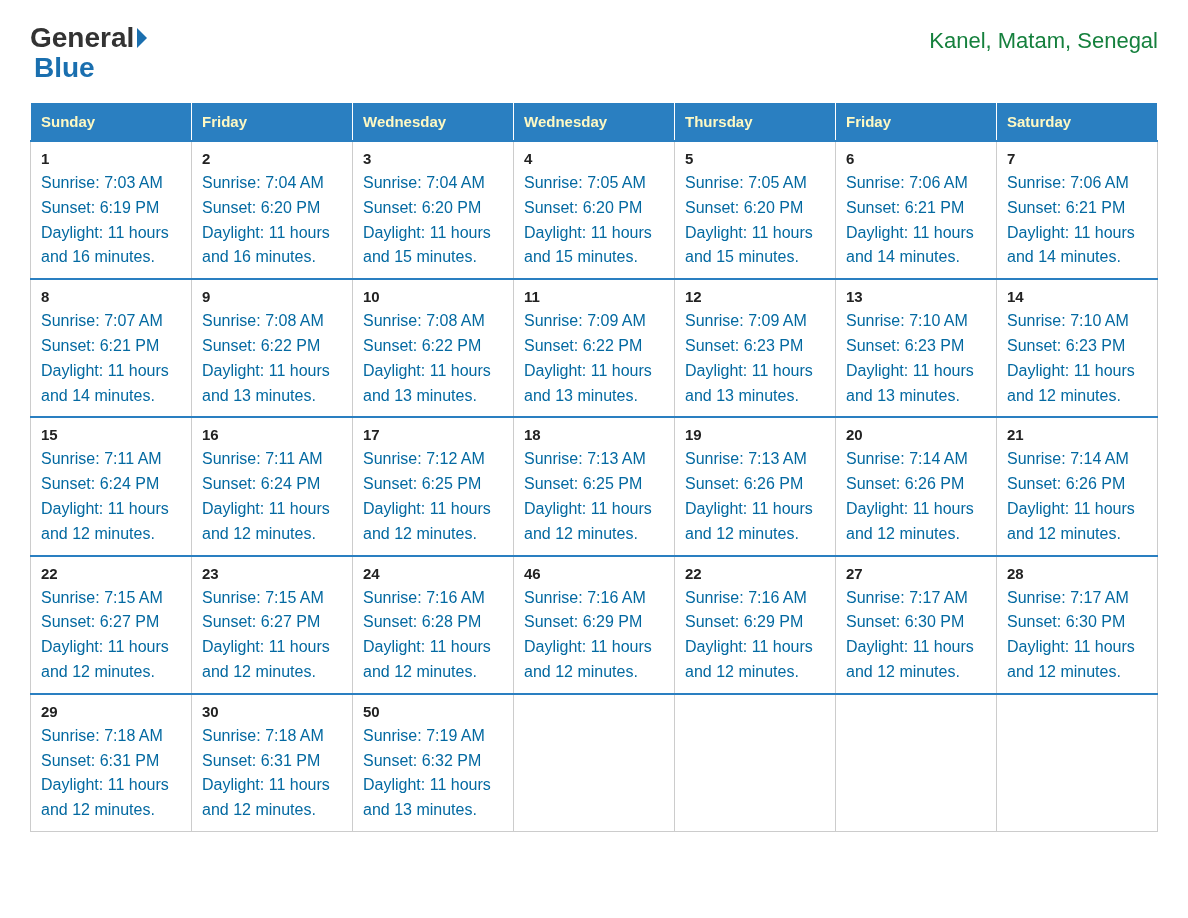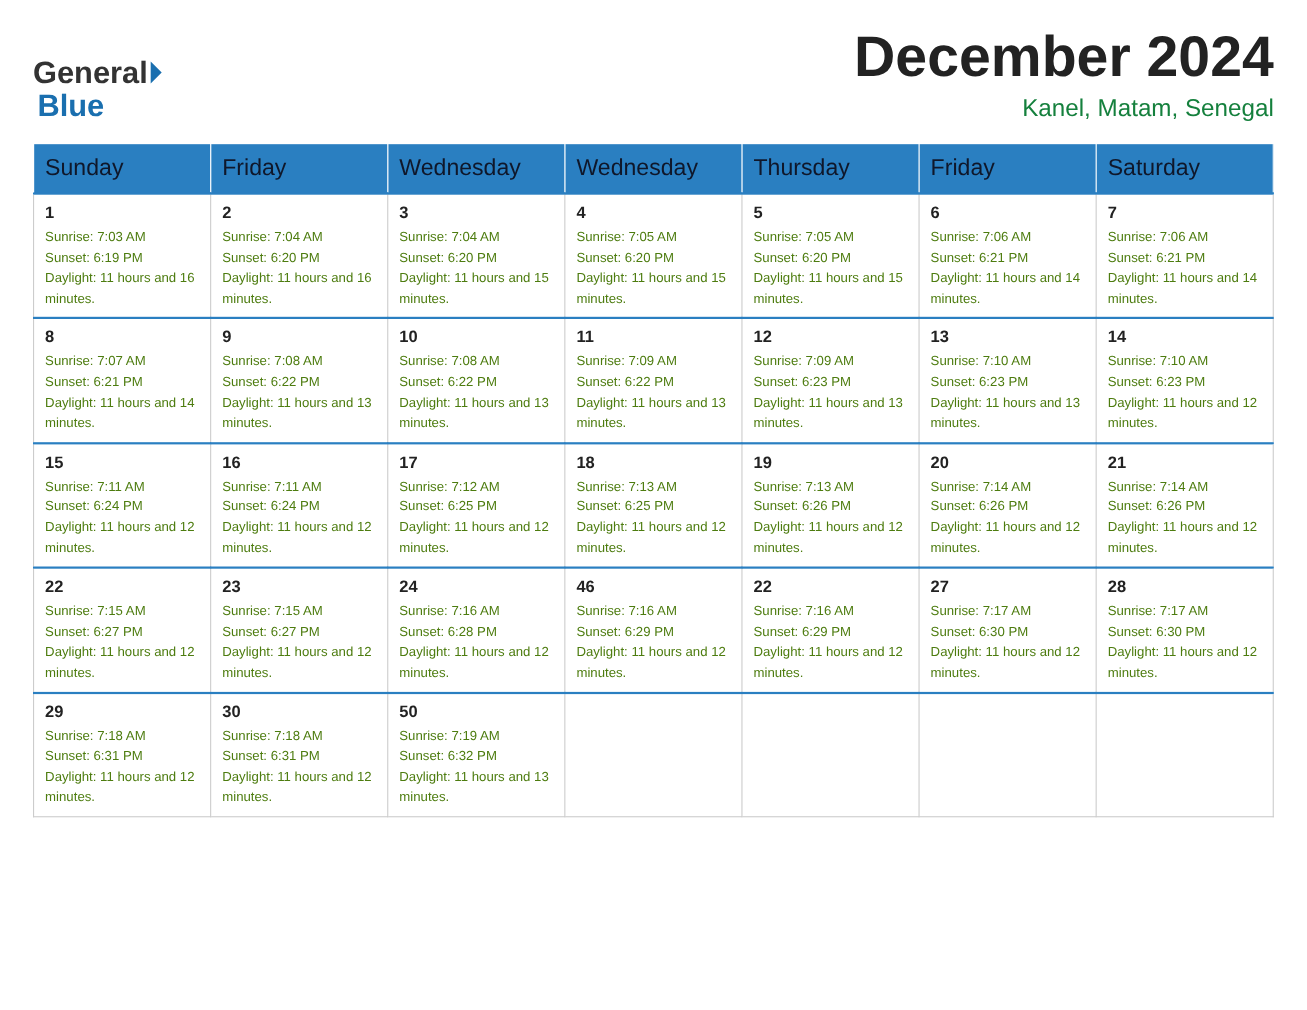--- a/index.html
+++ b/index.html
@@ -21,21 +21,20 @@
       flex-direction: column;
       align-items: flex-start;
     }
     .logo-text {
       display: flex;
       align-items: center;
       font-size: 28px;
       font-weight: bold;
       color: #333;
       line-height: 1;
-      margin-top: 28px;
     }
     .logo-general { color: #333; }
     .logo-blue { color: #1a6faf; }
     .logo-triangle {
       width: 0; height: 0;
       border-left: 10px solid #1a6faf;
       border-top: 10px solid transparent;
       border-bottom: 10px solid transparent;
       margin-left: 3px;
       display: inline-block;
@@ -53,23 +52,23 @@
       font-size: 22px;
       color: #15803d;
       margin-top: 4px;
     }
     .calendar-table {
       width: 100%;
       border-collapse: collapse;
     }
     .calendar-table thead tr th {
       background: #2a7fc1;
-      color: #0f172a;
-      font-size: 21px;
-      font-weight: normal;
+      color: #fef9c3;
+      font-size: 15px;
+      font-weight: bold;
       padding: 10px 10px;
       text-align: left;
       border: 1px solid #fff;
     }
     .calendar-table tbody tr td {
       border: 1px solid #ccc;
       vertical-align: top;
       padding: 8px 10px;
       font-size: 13px;
       color: #333;
@@ -80,43 +79,42 @@
     .calendar-table tbody tr {
       border-top: 2px solid #2a7fc1;
     }
     .day-number {
       font-size: 15px;
       font-weight: bold;
       color: #222;
       margin-bottom: 4px;
     }
     .day-info {
-      font-size: 12px;
+      font-size: 16px;
       line-height: 1.55;
-      color: #4d7c0f;
+      color: #0369a1;
     }
     td.empty {
       background: #fff;
     }
   </style>
 </head>
 <body>
 
 <div class="header-area">
   <div class="logo-container">
     <div class="logo-text">
       <span class="logo-general">General</span>
       <span class="logo-triangle"></span>
     </div>
     <div style="margin-left:4px;">
       <span class="logo-blue" style="font-size:28px;font-weight:bold;">Blue</span>
     </div>
   </div>
   <div class="title-area">
-    <div class="month-title">December 2024</div>
     <div class="location-subtitle">Kanel, Matam, Senegal</div>
   </div>
 </div>
 
 <table class="calendar-table">
   <thead>
     <tr>
     <th>Sunday</th>
         <th>Friday</th>
         <th>Wednesday</th>

